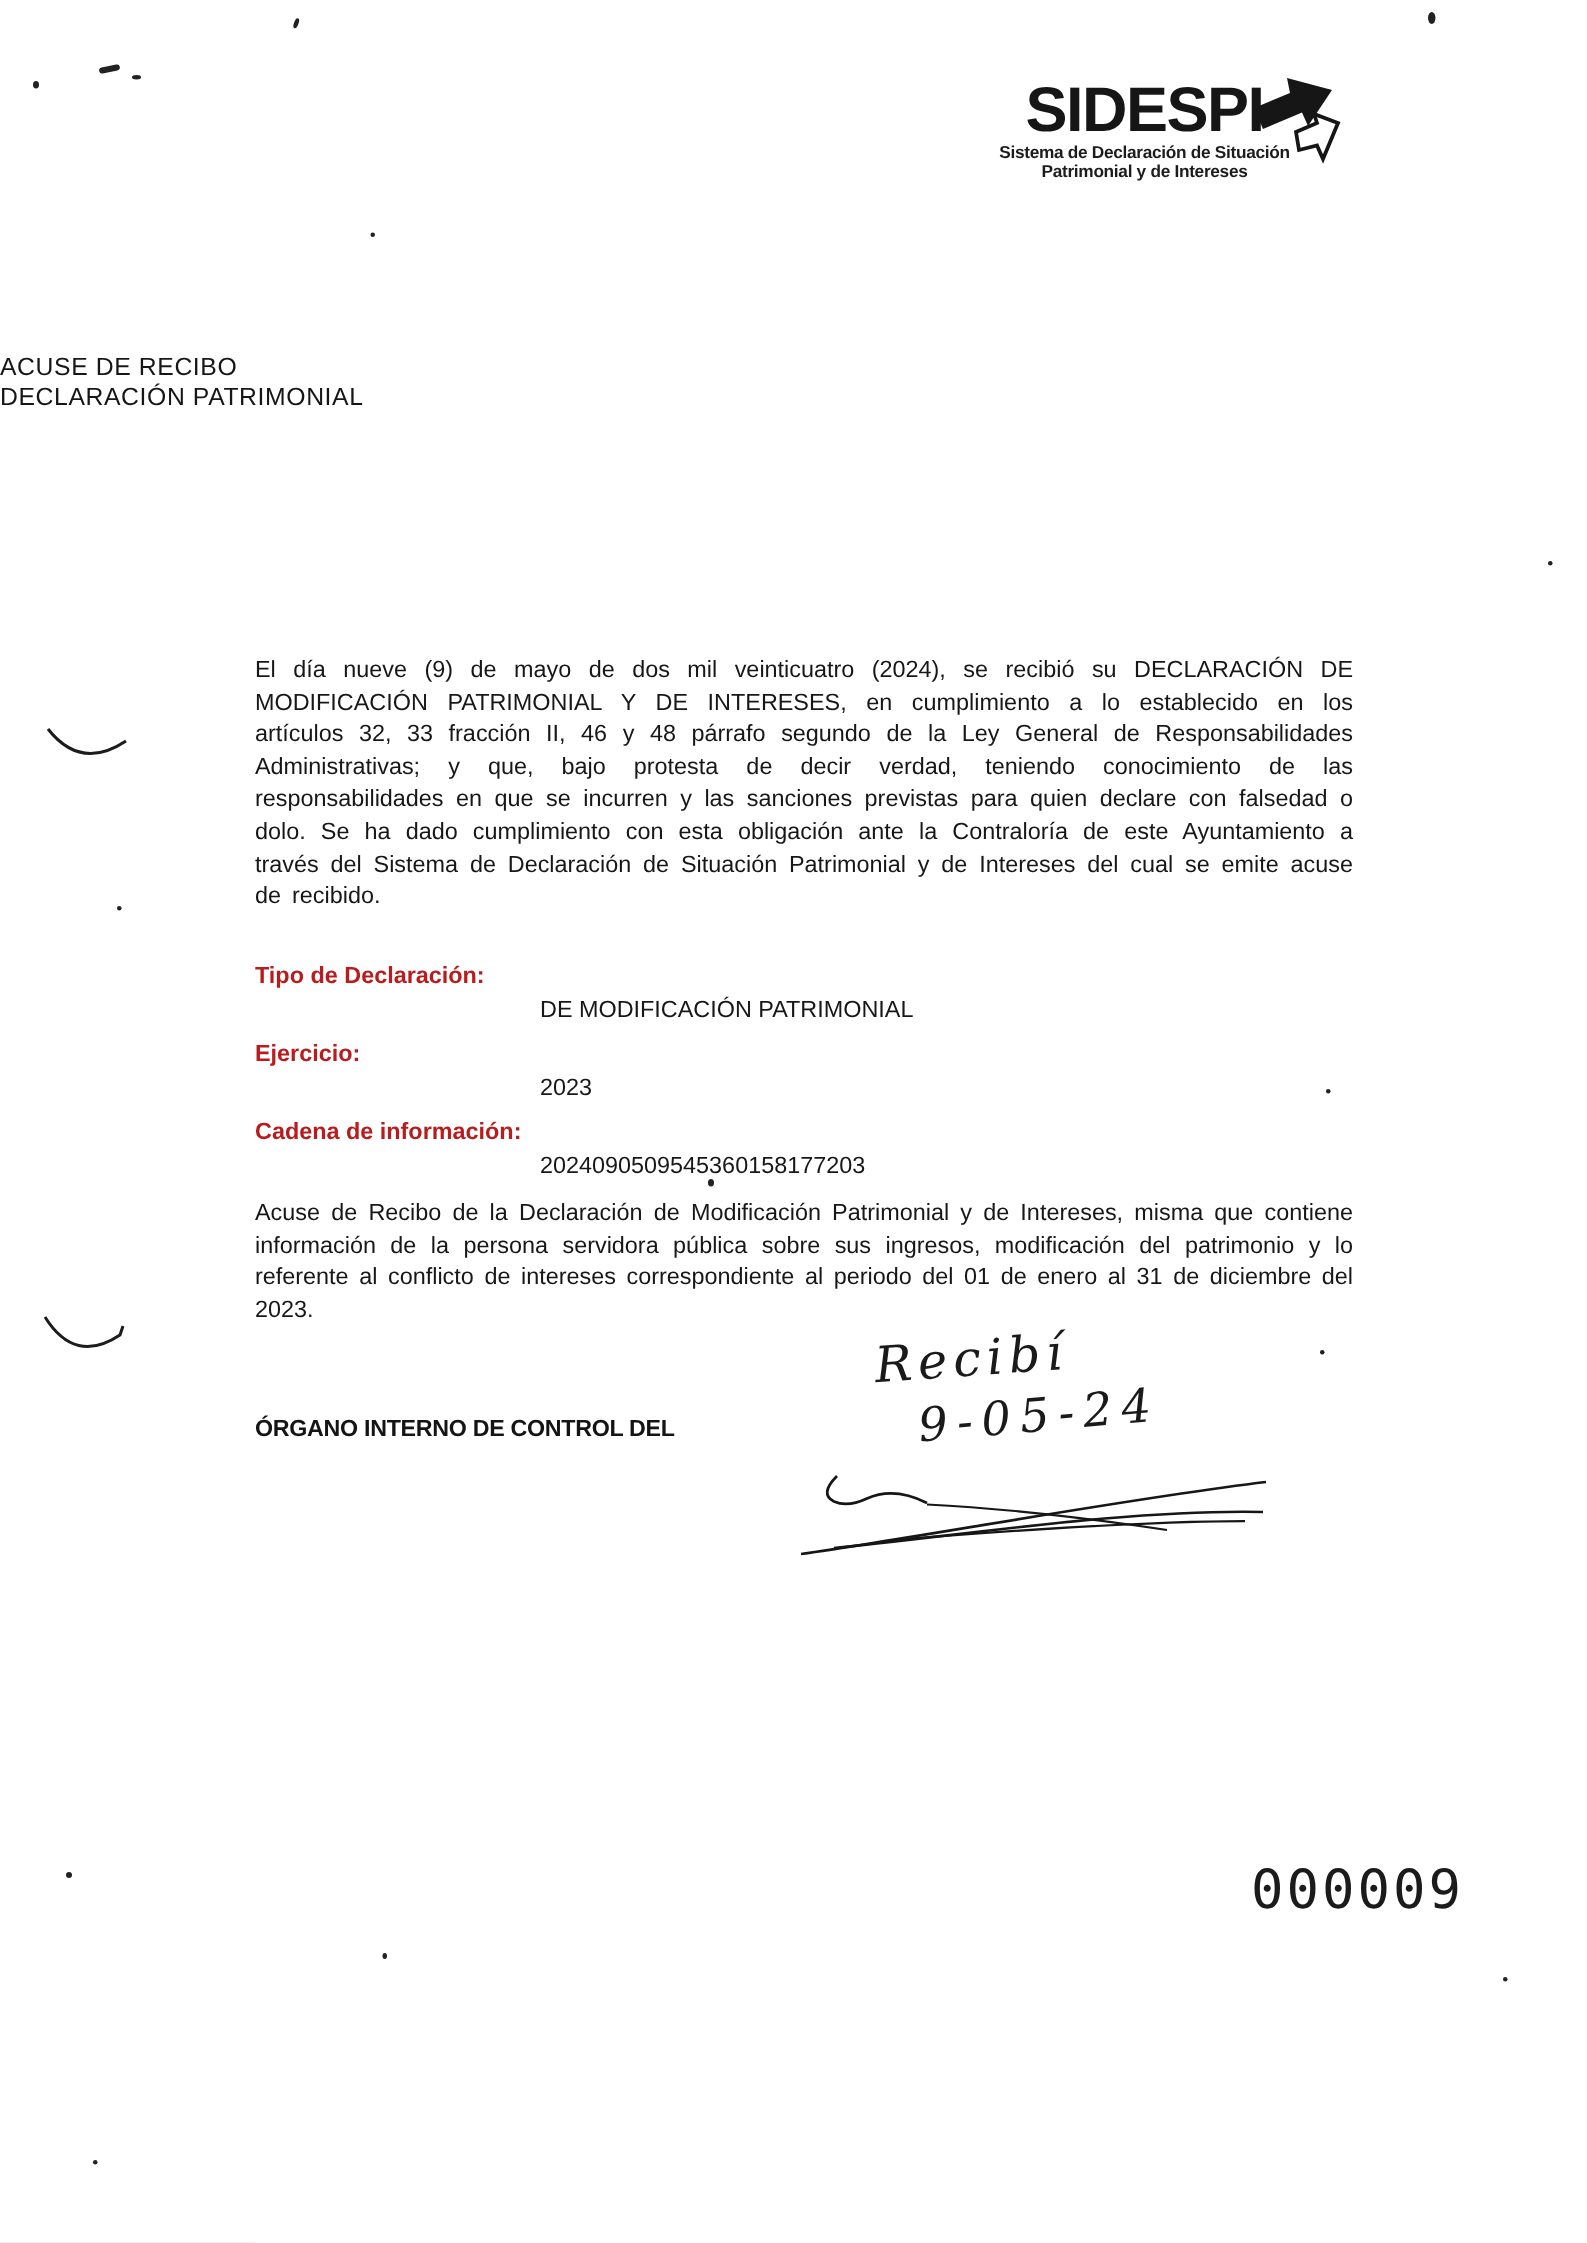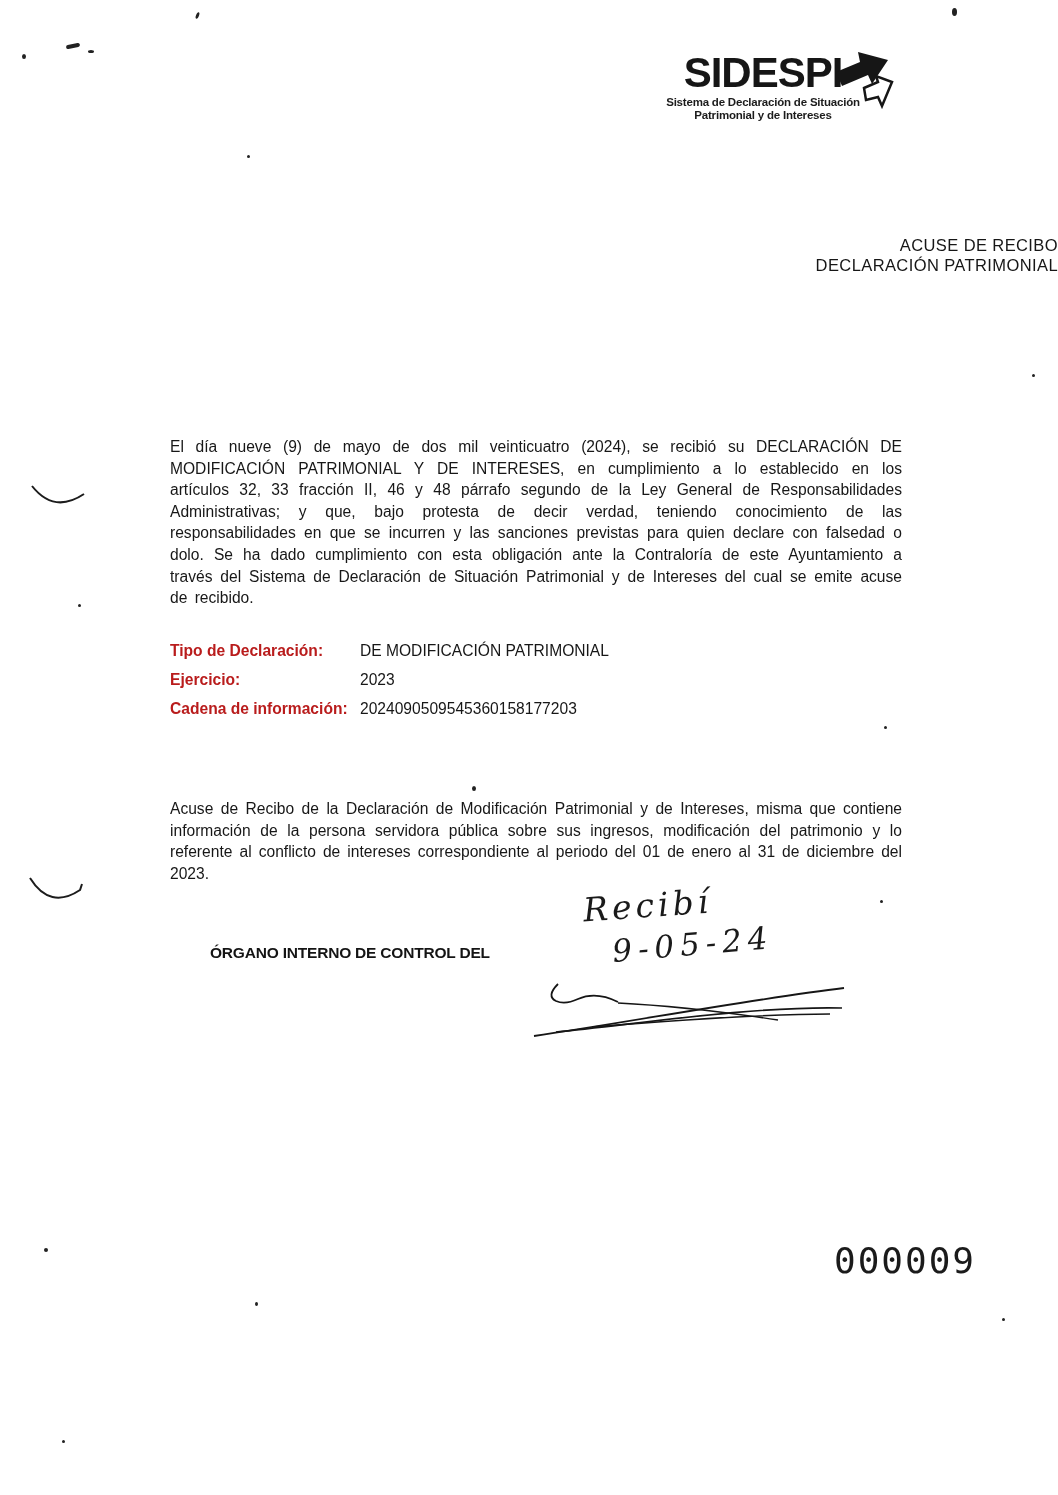--- a/index.html
+++ b/index.html
@@ -30,21 +30,21 @@
   .logo-tagline {
     margin-top: 2px;
     font-weight: bold;
     font-size: 11.5px;
     line-height: 13px;
     color: #1c1c1c;
     letter-spacing: -0.2px;
   }
 
   
-  .title-block { left: 0; top: 236px; width: 1058px; text-align: right; }
+  .title-block { left: 0; top: 236px; width: 1058px; text-align: left; }
   .title-line { font-size: 16.5px; line-height: 19.5px; letter-spacing: 0.4px; color: #161616; }
 
   
   .recipient-block { left: 170px; top: 378px; }
   .recipient-line { font-weight: bold; font-size: 16px; line-height: 22px; color: #141414; }
 
   
   .para {
     left: 170px; width: 732px;
     font-size: 15.6px; line-height: 21.6px;
@@ -52,26 +52,26 @@
     word-spacing: 3px;
     color: #171717;
   }
   .para1 { top: 436px; }
   .para2 { top: 798px; word-spacing: 1px; }
 
   
   .details-block { left: 170px; top: 640px; width: 640px; }
   .detail-row { display: flex; margin-bottom: 7.5px; font-size: 15.6px; line-height: 21.5px; }
   .detail-label { flex: 0 0 190px; font-weight: bold; color: #b91c1c; }
-  .detail-value { color: #171717; white-space: nowrap; }
+  .detail-value { color: #171717; white-space: nowrap; margin-top: 23px; }
 
   
   .office-line {
     left: 170px; top: 944px;
-    font-weight: bold; font-size: 15.5px; letter-spacing: -0.2px; color: #141414; margin-left: 40px;
+    font-weight: bold; font-size: 15.5px; letter-spacing: -0.2px; color: #141414;
   }
 
   
   .hand {
     font-family: "DejaVu Serif", serif;
     font-style: italic;
     color: #1a1a1a;
   }
   .hand-recibi { left: 583px; top: 886px; font-size: 33px; transform: rotate(-4deg); letter-spacing: 4px; }
   .hand-date   { left: 612px; top: 926px; font-size: 31px; transform: rotate(-5deg); letter-spacing: 6px; }

